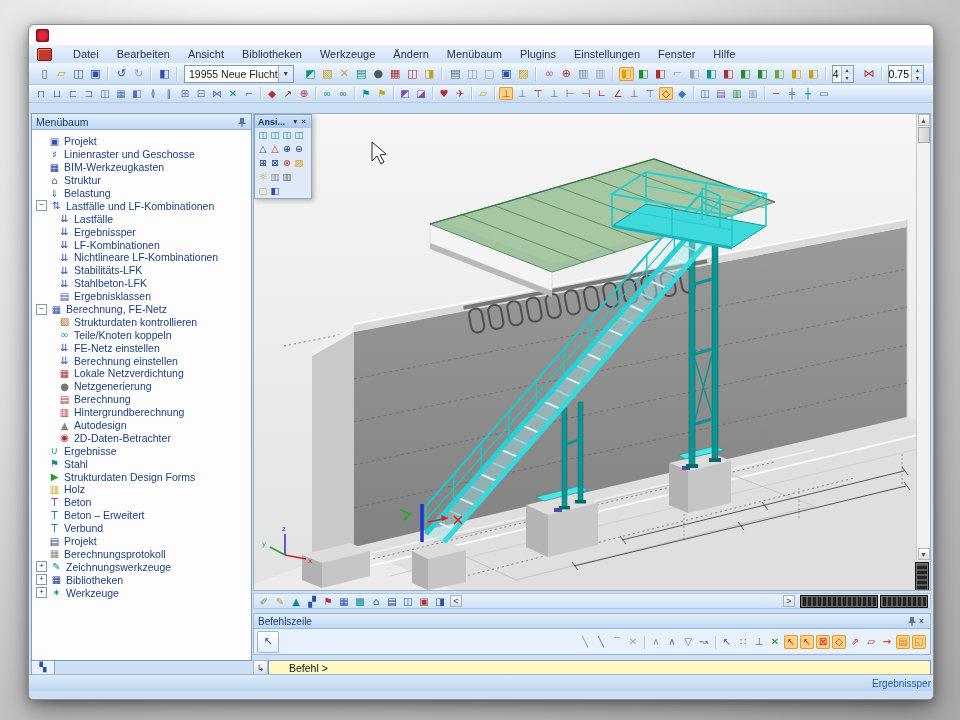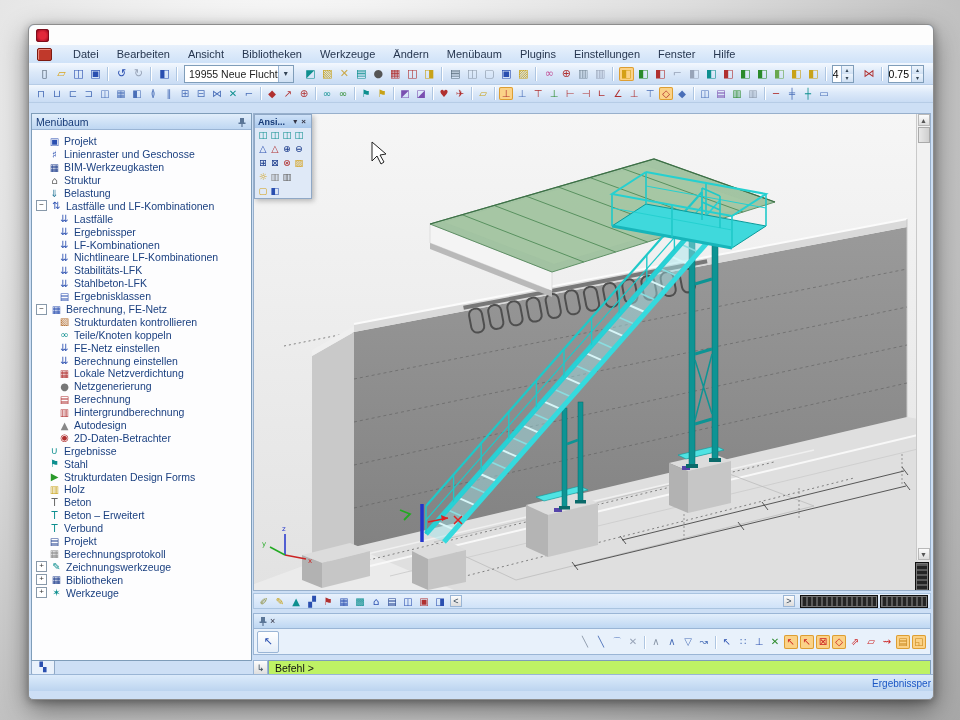--- a/index.html
+++ b/index.html
@@ -89,22 +89,22 @@
   .cmd-head .t{flex:1;}
   .cmd-body{height:26px;display:flex;align-items:center;padding:0 3px;}
   .cur-btn{width:20px;height:20px;background:linear-gradient(#fff,#e4edf8);border:1px solid #9ab5d5;
     text-align:center;line-height:19px;font-size:11px;color:#2a4fb0;border-radius:2px;}
   .cmd-sp{flex:1;}
   .snaps{display:flex;align-items:center;}
   .snaps .ic{width:14px;height:14px;line-height:14px;font-size:10px;}
   .cmd-input-row{position:absolute;left:0;top:546px;right:0;height:18px;display:flex;align-items:center;}
   .cin-btn{width:15px;height:16px;background:linear-gradient(#fdfdfd,#dcdcdc);border:1px solid #9ab5d5;
     font-size:9px;line-height:15px;text-align:center;color:#345;box-sizing:border-box;}
-  .cmd-input{flex:1;height:16px;background:#bef264;border:1px solid #7f9db9;font-size:10.5px;
-    line-height:15px;padding-left:6px;color:#111;box-sizing:border-box;}
+  .cmd-input{flex:1;height:16px;background:#fef9c3;border:1px solid #7f9db9;font-size:10.5px;
+    line-height:15px;padding-left:20px;color:#111;box-sizing:border-box;}
   
   .statusbar{position:absolute;left:0;right:0;bottom:8px;height:16px;
     background:linear-gradient(#dcebfb,#bcd4ef);border-top:1px solid #9ab5d5;
     display:flex;align-items:center;font-size:10px;color:#26364f;}
   .scell{height:12px;line-height:12px;border-right:1px solid #9ab5d5;box-shadow:1px 0 0 #fff;
     padding:0 1px;box-sizing:border-box;text-align:center;margin-top:48px;}
   .ssp{flex:1;}
   .sright{color:#1a56c4;padding-right:2px;white-space:nowrap;overflow:hidden;text-align:right;}
   
   .palette{position:absolute;left:0px;top:0px;width:56px;background:#dfe9f7;border:1px solid #8fa8c6;
@@ -707,20 +707,21 @@
           <span class="ic" style="color: rgb(42, 79, 176);">◨</span>
           <span class="vt-btn">&lt;</span>
           <span class="vt-sp"></span>
           <span class="vt-btn">&gt;</span>
           <span class="hbar1 darkbar"></span>
           <span class="hbar2 darkbar"></span>
         </div>
 
     <div class="cmd">
       <div class="cmd-head">
+        <span class="t">Befehlszeile</span>
         <svg width="10" height="10">
               <rect x="3" y="1" width="4" height="5" fill="#5b7697"></rect>
               <rect x="1.5" y="5.5" width="7" height="1.5" fill="#5b7697"></rect>
               <rect x="4.4" y="7" width="1.2" height="3" fill="#5b7697"></rect>
             </svg>
         <span class="xbtn">×</span>
       </div>
       <div class="cmd-body">
         <span class="cur-btn">↖</span>
         <span class="cmd-sp"></span>

